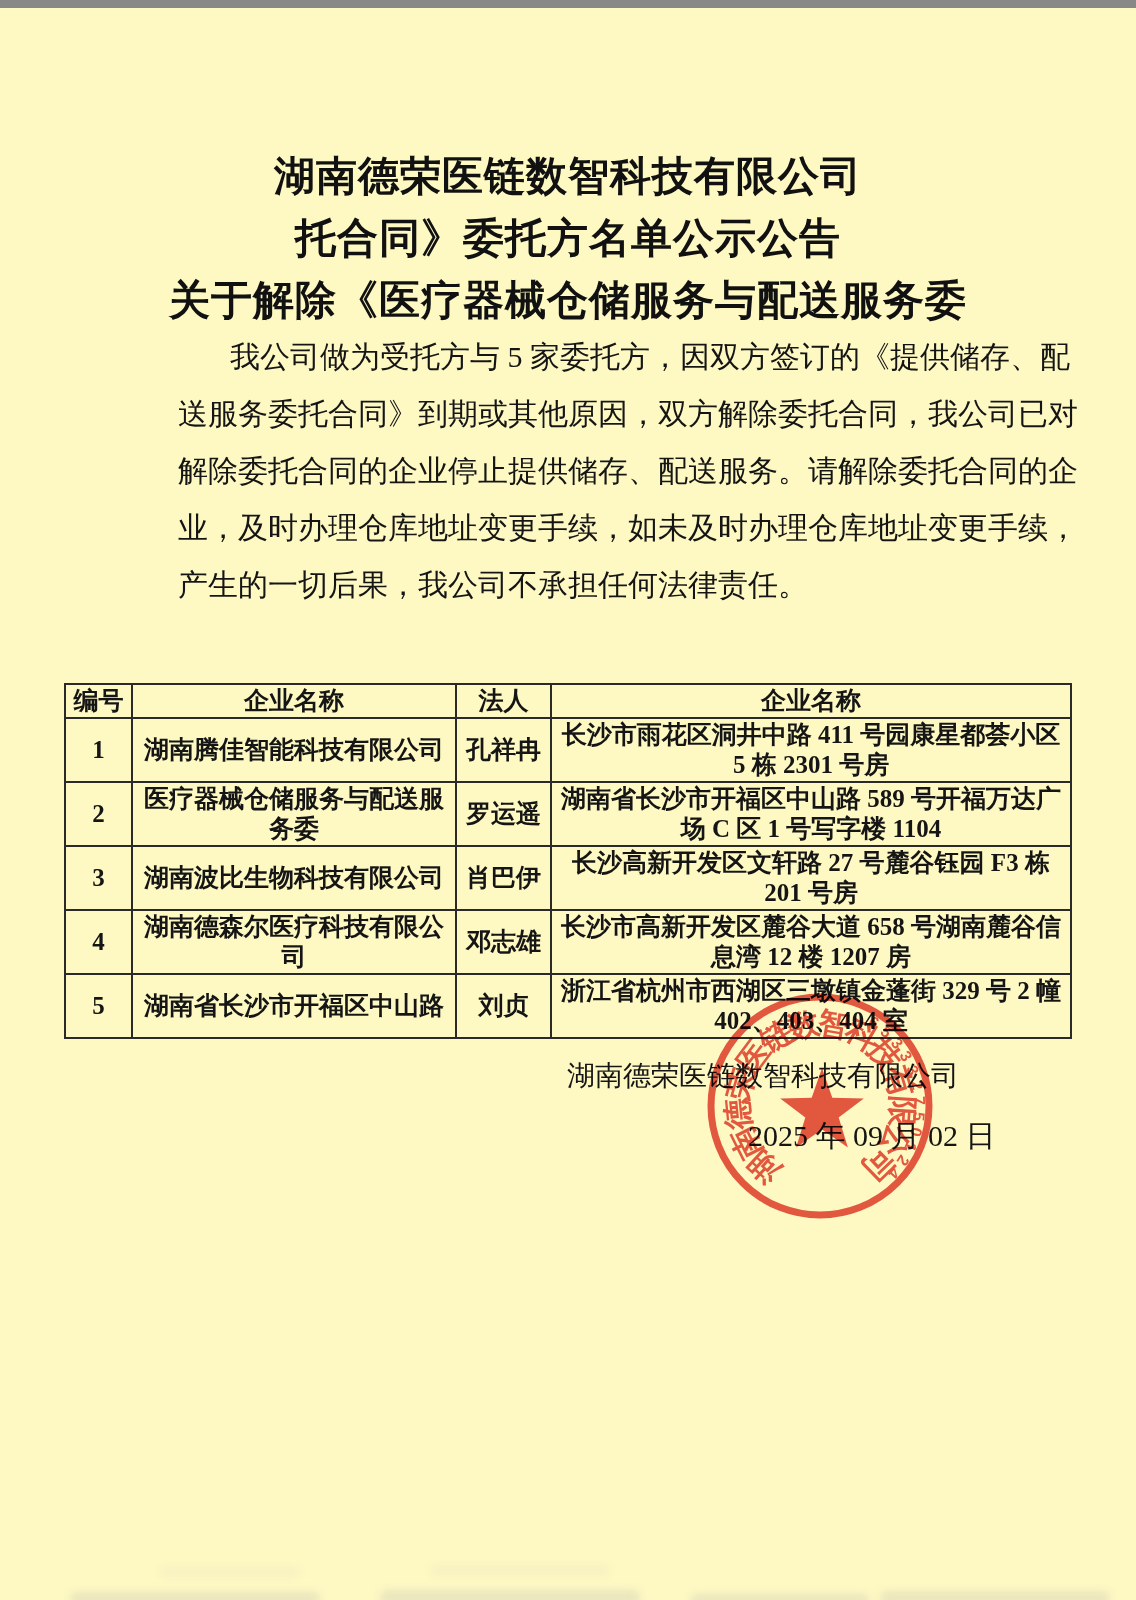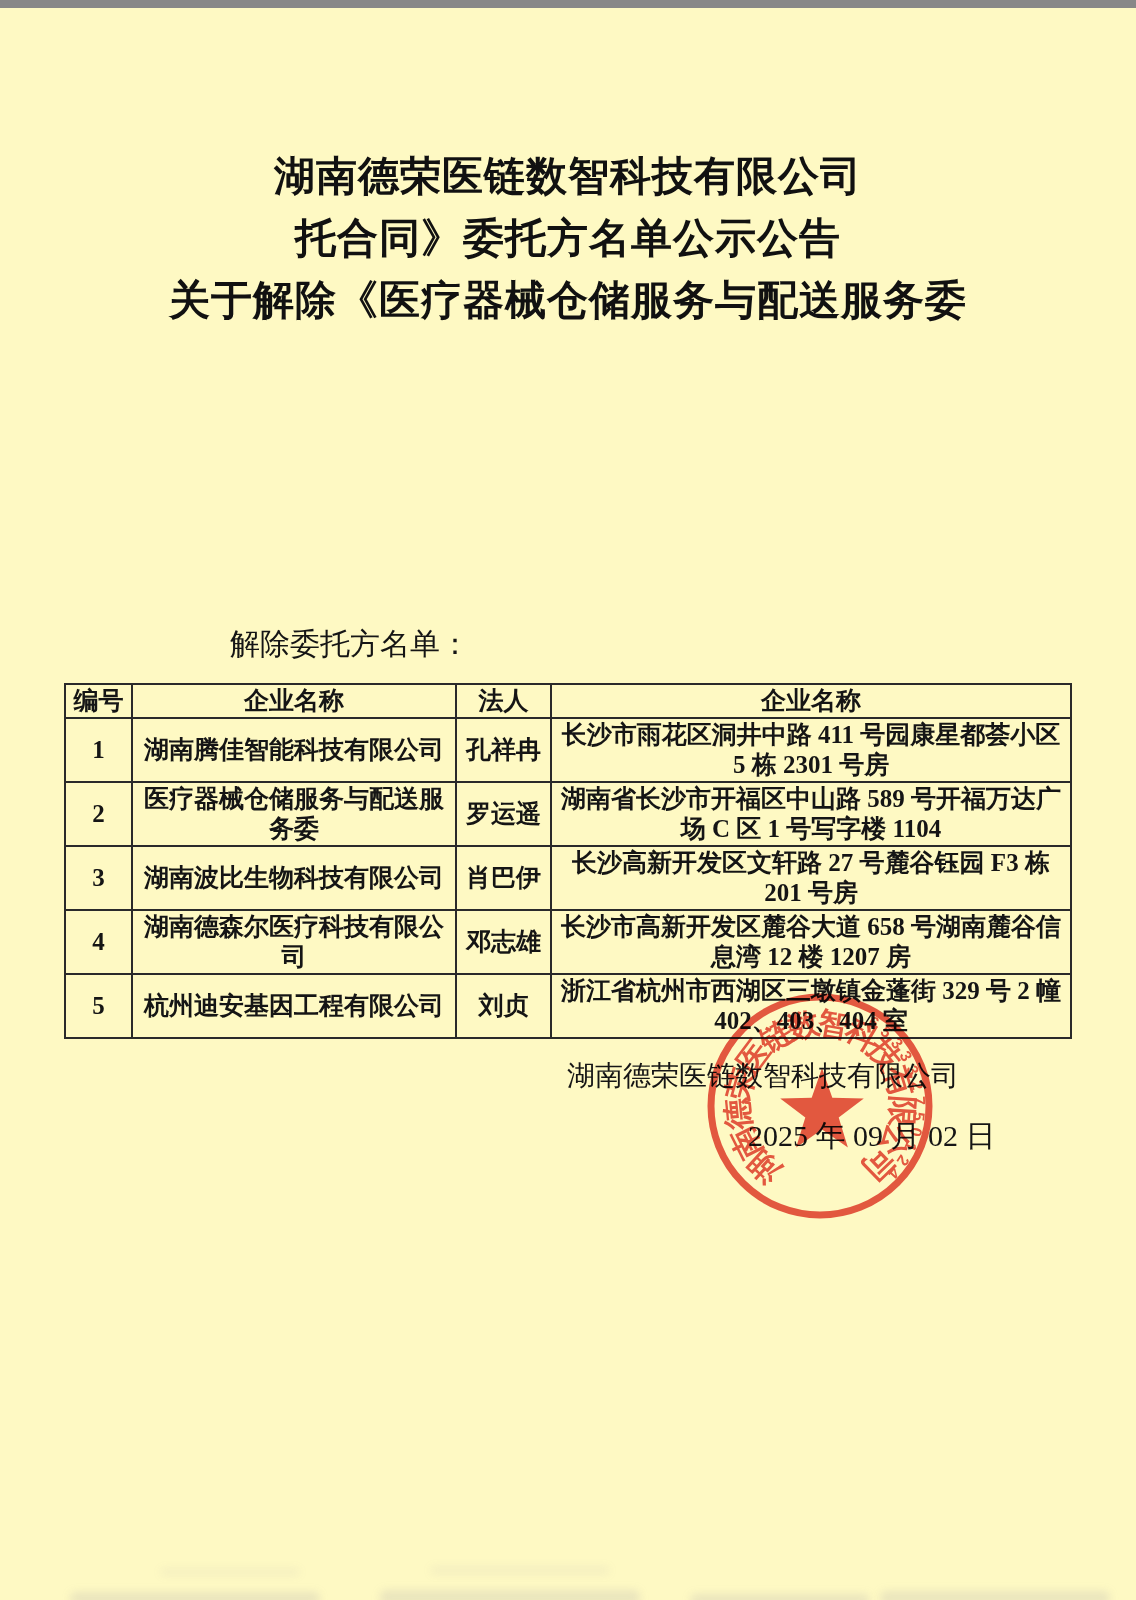--- a/index.html
+++ b/index.html
@@ -74,22 +74,28 @@
 <body>
 
 <div class="page">
 
   <div class="title-block">
     <div>湖南德荣医链数智科技有限公司</div>
     <div>托合同》委托方名单公示公告</div>
     <div>关于解除《医疗器械仓储服务与配送服务委</div>
   </div>
 
+  <div class="para">
+    <div class="pline indent">我公司做为受托方与 5 家委托方，因双方签订的《提供储存、配</div>
+    <div class="pline">送服务委托合同》到期或其他原因，双方解除委托合同，我公司已对</div>
+    <div class="pline">解除委托合同的企业停止提供储存、配送服务。请解除委托合同的企</div>
+    <div class="pline">业，及时办理仓库地址变更手续，如未及时办理仓库地址变更手续，</div>
+    <div class="pline">产生的一切后果，我公司不承担任何法律责任。</div>
+  </div>
 
-  <div class="list-label">解除委托方名单：</div>
 
   <table class="roster">
     <colgroup>
       <col class="c-no">
         <col class="c-company">
         <col class="c-legal">
         <col class="c-addr">
     </colgroup>
     <tbody>
       <tr class="h32">
@@ -117,21 +123,21 @@
         <td>长沙高新开发区文轩路 27 号麓谷钰园 F3 栋 201 号房</td>
       </tr>
       <tr class="h60">
         <td>4</td>
         <td>湖南德森尔医疗科技有限公司</td>
         <td>邓志雄</td>
         <td>长沙市高新开发区麓谷大道 658 号湖南麓谷信息湾 12 楼 1207 房</td>
       </tr>
       <tr class="h60">
         <td>5</td>
-        <td>杭州迪安基因工程有限公司</td>
+        <td>湖南省长沙市开福区中山路</td>
         <td>刘贞</td>
         <td>浙江省杭州市西湖区三墩镇金蓬街 329 号 2 幢 402、403、404 室</td>
       </tr>
     </tbody>
   </table>
 
   <div class="sig-company">湖南德荣医链数智科技有限公司</div>
   <div class="sig-date">2025 年 09 月 02 日</div>
 
   <svg class="seal-svg" width="260" height="260" viewBox="695 970 260 260">

